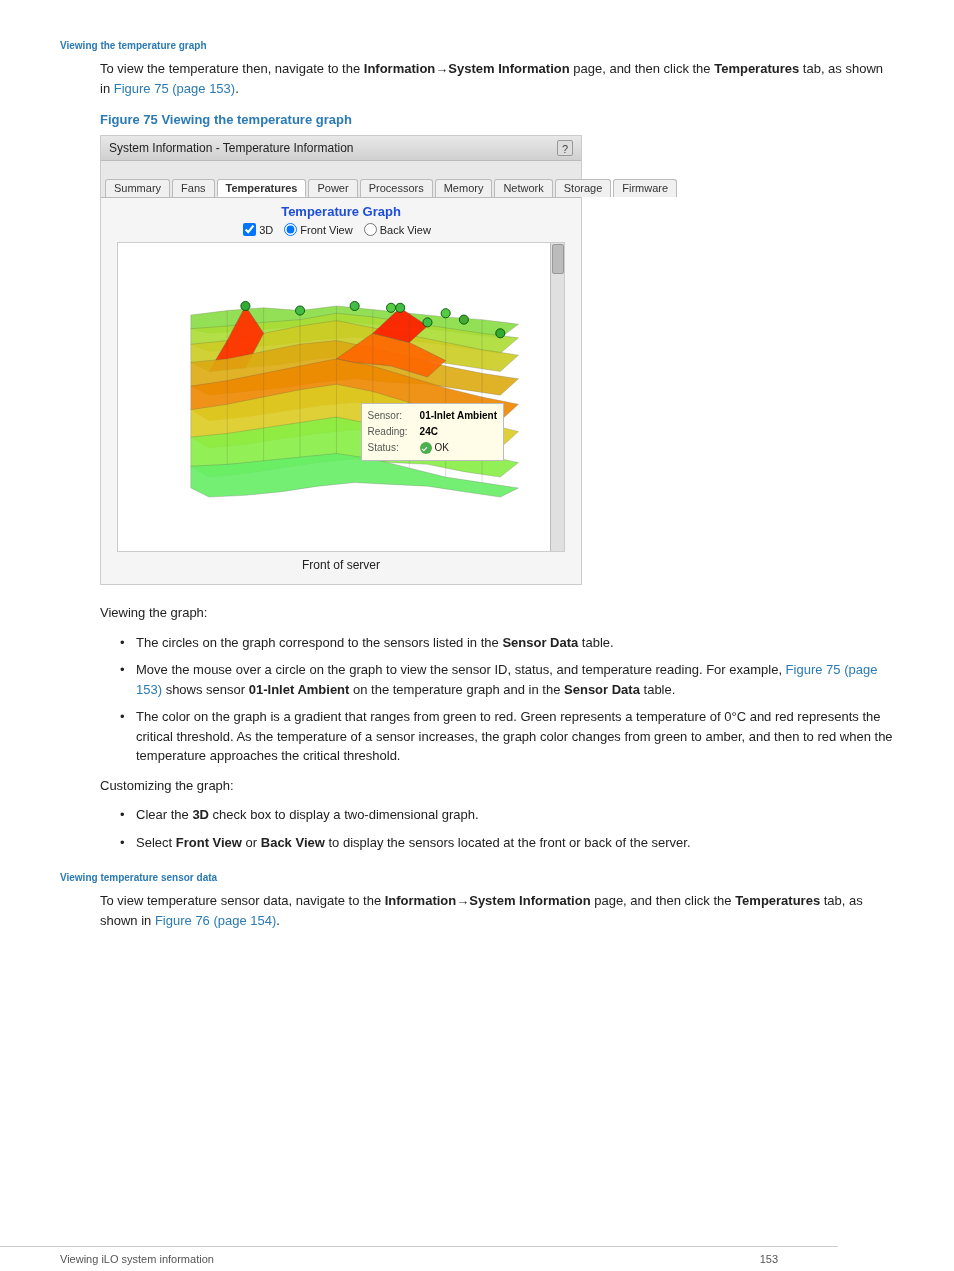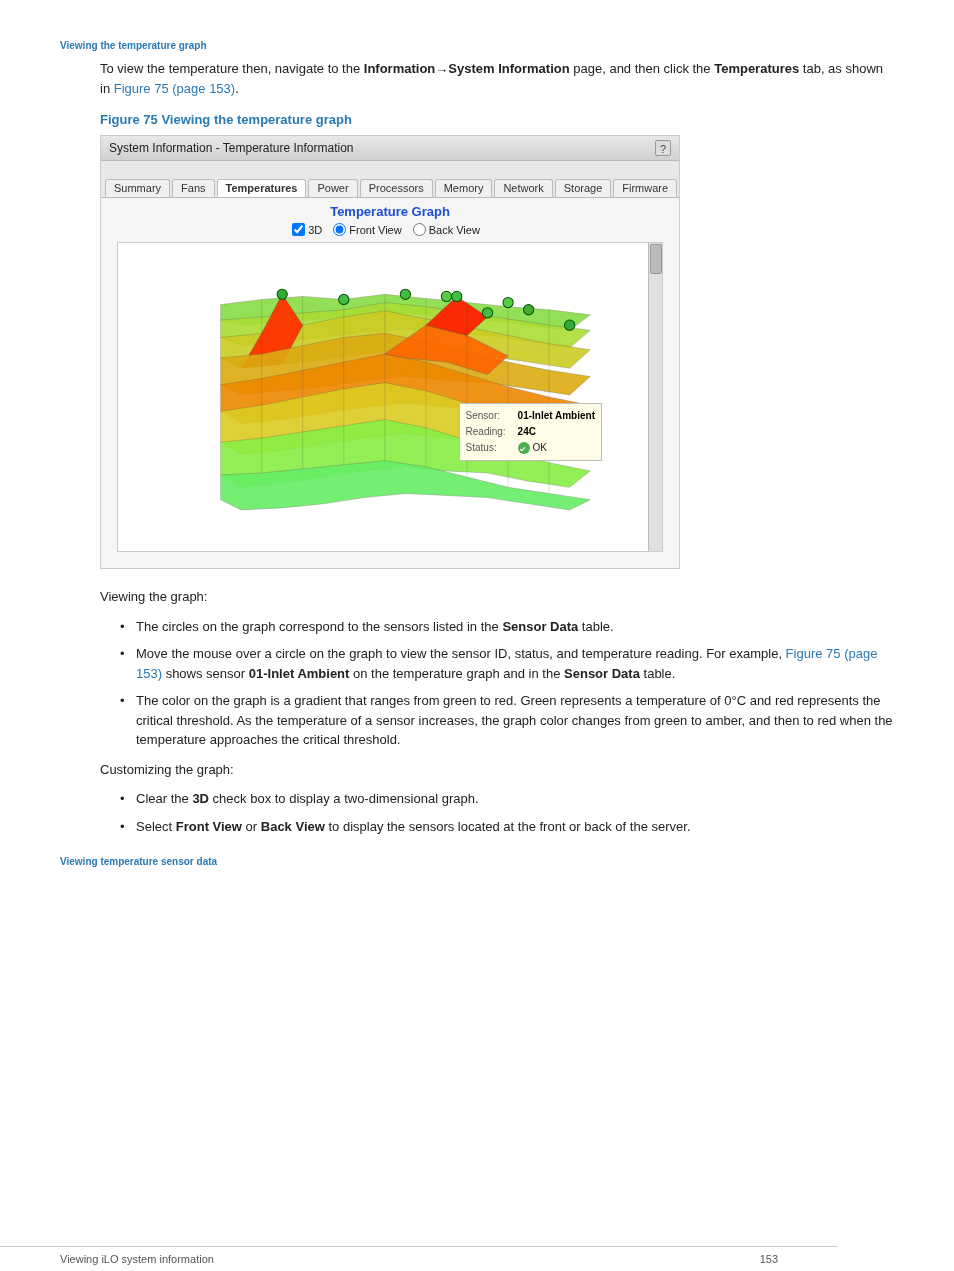--- a/index.html
+++ b/index.html
@@ -28,21 +28,21 @@
       font-size: 13px;
       font-weight: bold;
       margin-left: 40px;
       margin-bottom: 8px;
     }
     .figure-box {
       margin-left: 40px;
       margin-right: 0;
       border: 1px solid #ccc;
       background: #f5f5f5;
-      width: 580px;
+      width: 482px;
       padding-bottom: 12px;
       margin-bottom: 18px;
     }
     .figure-titlebar {
       background: linear-gradient(to bottom, #e8e8e8, #d0d0d0);
       border-bottom: 1px solid #bbb;
       padding: 4px 8px;
       font-size: 12px;
       display: flex;
       align-items: center;
@@ -336,20 +336,21 @@
           <span>OK</span>
         </span>
       </div>
     </div>
     
     <div class="scrollbar-area">
       <div class="scrollbar-thumb"></div>
     </div>
   </div>
 
+  <div class="front-of-server">Front of server</div>
 </div>
 
 <p class="body-text">Viewing the graph:</p>
 
 <ul class="bullet-list">
   <li>
     <span>The circles on the graph correspond to the sensors listed in the </span><b>Sensor Data</b><span> table.</span>
   </li>
   <li>
     <span>Move the mouse over a circle on the graph to view the sensor ID, status, and temperature reading. For example, </span><a class="link">Figure 75 (page 153)</a><span> shows sensor </span><b>01-Inlet Ambient</b><span> on the temperature graph and in the </span><b>Sensor Data</b><span> table.</span>
@@ -365,18 +366,21 @@
   <li>
     <span>Clear the </span><b>3D</b><span> check box to display a two-dimensional graph.</span>
   </li>
   <li>
     <span>Select </span><b>Front View</b><span> or </span><b>Back View</b><span> to display the sensors located at the front or back of the server.</span>
   </li>
 </ul>
 
 <div class="section-bottom">
   <h2 class="section-heading">Viewing temperature sensor data</h2>
+  <p class="section-intro">
+    <span>To view temperature sensor data, navigate to the </span><b>Information</b><span>→</span><b>System Information</b><span> page, and then click the </span><b>Temperatures</b><span> tab, as shown in </span><a class="link">Figure 76 (page 154)</a><span>.</span>
+  </p>
 </div>
 
 <div class="footer-bar">
   <span>Viewing iLO system information</span>
   <span>153</span>
 </div>
 
 </body></html>

